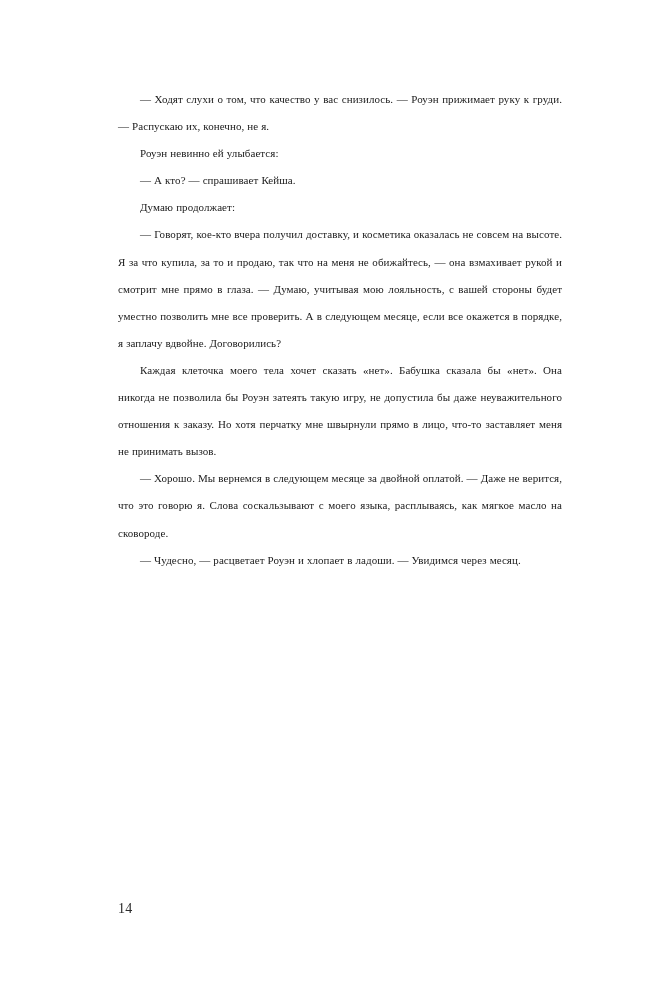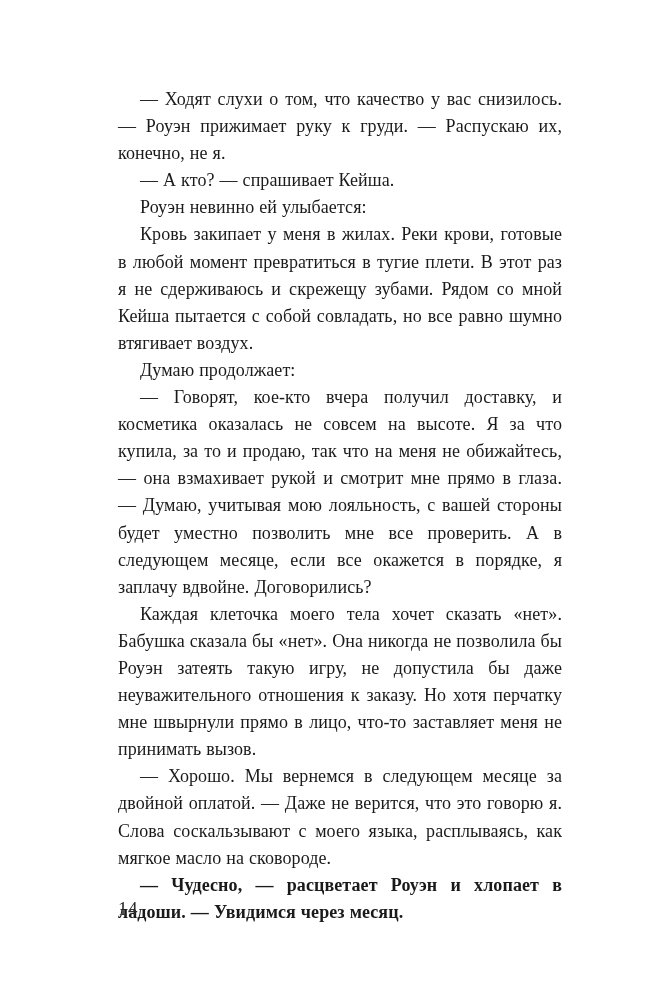--- a/index.html
+++ b/index.html
@@ -30,55 +30,53 @@
     position: absolute;
     left: 118px;
     top: 86px;
     width: 444px;
   }
 
   .para {
     margin: 0;
     text-align: justify;
     text-justify: inter-word;
-    font-size: 18px;
+    font-size: 11px;
     line-height: 27.1px;
     text-indent: 22px;
     hyphens: manual;
     -webkit-hyphens: manual;
     word-spacing: 0.02em;
     letter-spacing: 0.005em;
   }
 
   
   .para:last-child {
     margin-bottom: 13px;
-    font-weight: bold;
   }
 
   .page-number {
     position: absolute;
     left: 118px;
     top: 900px;
-    font-size: 19px;
+    font-size: 14px;
     line-height: 18px;
     color: #2b2b2b;
     letter-spacing: 0.02em;
   }
 </style>
 </head>
 <body>
 
 <div class="page">
 
   <div class="text-block">
     <p class="para">— Ходят слухи о том, что качество у вас снизилось. — Роуэн прижимает руку к груди. — Распускаю их, конечно, не я.</p>
+    <p class="para">Роуэн невинно ей улыбается:</p>
     <p class="para">— А кто? — спрашивает Кейша.</p>
-    <p class="para">Роуэн невинно ей улыбается:</p>
-    <p class="para">Кровь закипает у меня в жилах. Реки крови, готовые в любой момент превратиться в тугие плети. В этот раз я не сдерживаюсь и скрежещу зубами. Рядом со мной Кейша пытается с собой совладать, но все равно шумно втягивает воздух.</p>
     <p class="para">Думаю продолжает:</p>
     <p class="para">— Говорят, кое-кто вчера получил доставку, и косметика оказалась не совсем на высоте. Я за что купила, за то и продаю, так что на меня не обижайтесь, — она взмахивает рукой и смотрит мне прямо в глаза. — Думаю, учитывая мою лояльность, с вашей стороны будет уместно позволить мне все проверить. А в следующем месяце, если все окажется в порядке, я заплачу вдвойне. Договорились?</p>
     <p class="para">Каждая клеточка моего тела хочет сказать «нет». Бабушка сказала бы «нет». Она никогда не позволила бы Роуэн затеять такую игру, не допустила бы даже неуважительного отношения к заказу. Но хотя перчатку мне швырнули прямо в лицо, что-то заставляет меня не принимать вызов.</p>
     <p class="para">— Хорошо. Мы вернемся в следующем месяце за двойной оплатой. — Даже не верится, что это говорю я. Слова соскальзывают с моего языка, расплываясь, как мягкое масло на сковороде.</p>
     <p class="para">— Чудесно, — расцветает Роуэн и хлопает в ладоши. — Увидимся через месяц.</p>
   </div>
 
   <div class="page-number">14</div>
 
 </div>

